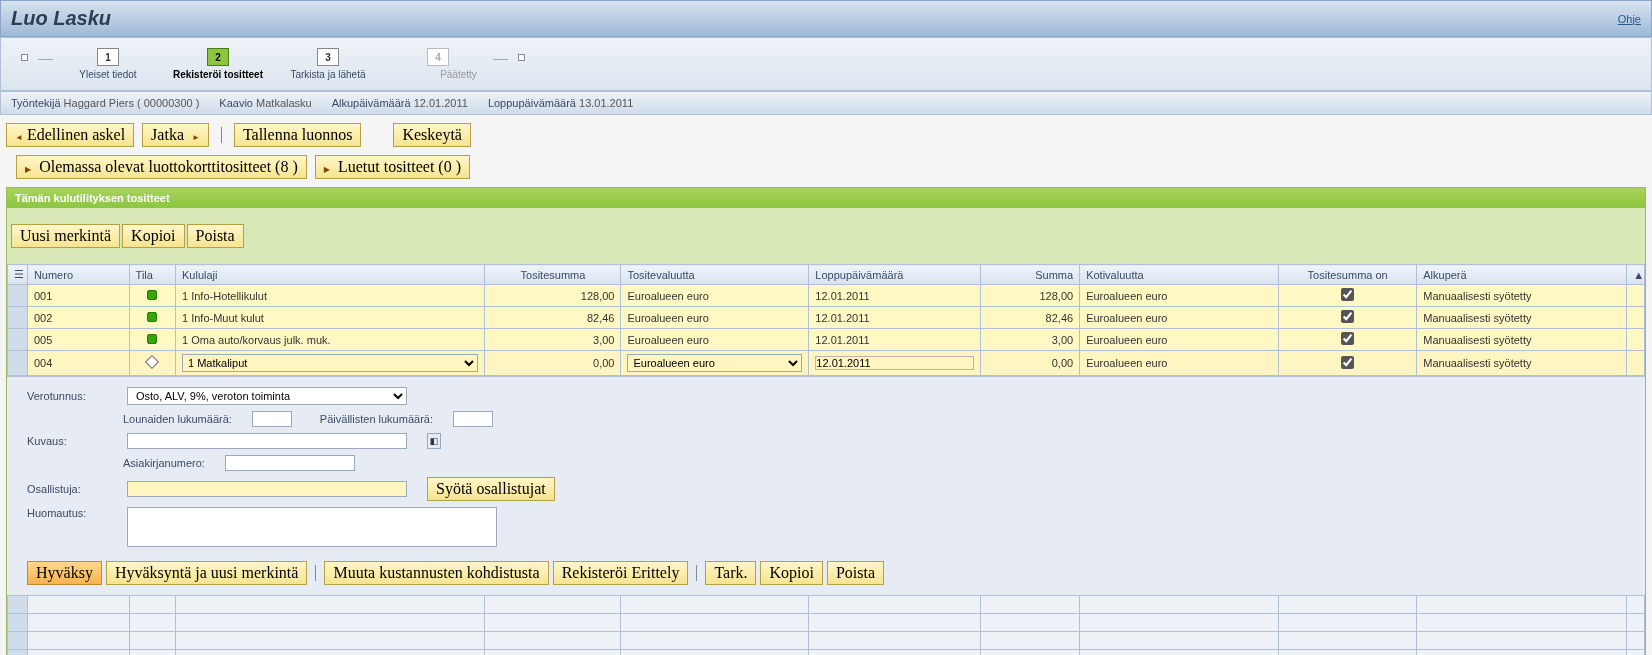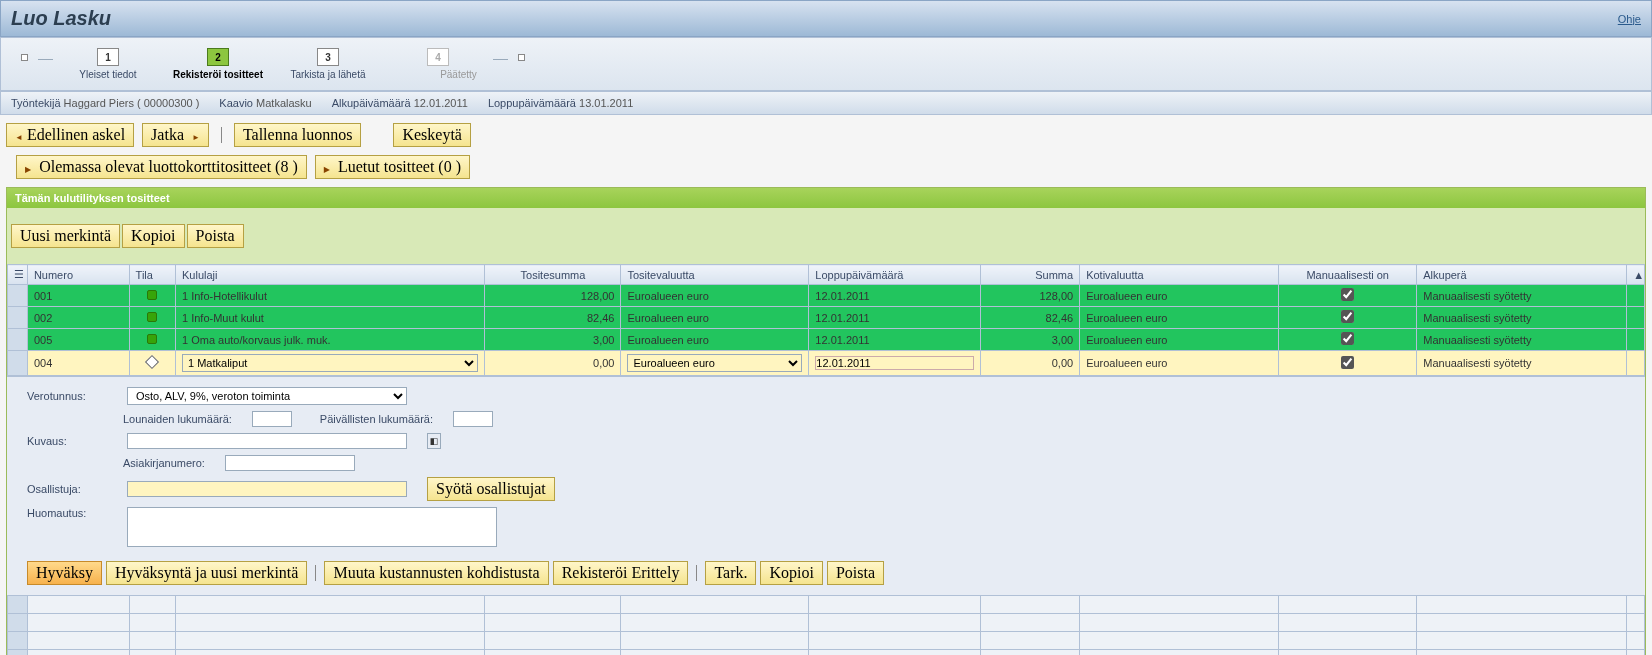--- a/index.html
+++ b/index.html
@@ -99,21 +99,21 @@
     padding: 3px 6px;
     font-size: 11px;
     text-align: left;
     white-space: nowrap;
     overflow: hidden;
   }
   .grid thead th {
     background: linear-gradient(to bottom, #f0f4fa, #d8e2ef);
     color:#3a4a66; font-weight: normal;
   }
-  .grid tbody tr.blue-row td { background:#22c55e; }
+  .grid tbody tr.blue-row td { background:#fef9c3; }
   .grid tbody tr.yellow-row td { background:#fff5c0; }
   .grid tbody tr.empty-row td { background:#eef2f7; height:18px; }
   .grid td.num { text-align:right; }
   .grid td.center { text-align:center; }
   .grid .sel-cell { background:#d0dcea !important; width:14px; }
   .grid .menu-icon { width:18px; }
   .status-green {
     display:inline-block; width:10px; height:10px; background:#37a40a; border:1px solid #2a7808; border-radius:2px;
   }
   .status-diamond {
@@ -254,21 +254,21 @@
       <tr>
         <th class="menu-icon">☰</th>
         <th>Numero</th>
         <th>Tila</th>
         <th>Kululaji</th>
         <th style="text-align:center">Tositesumma</th>
         <th>Tositevaluutta</th>
         <th>Loppupäivämäärä</th>
         <th style="text-align:right">Summa</th>
         <th>Kotivaluutta</th>
-        <th style="text-align:center">Manuaalisesti on</th>
+        <th style="text-align:center">Tositesumma on</th>
         <th>Alkuperä</th>
         <th class="scroll-top-btn">▲</th>
       </tr>
     </thead>
     <tbody id="grid-body">
           <tr class="blue-row">
     <td class="sel-cell"></td>
     <td>001</td>
     <td class="center"><span class="status-green"></span></td>
     <td>1 Info-Hotellikulut</td>

